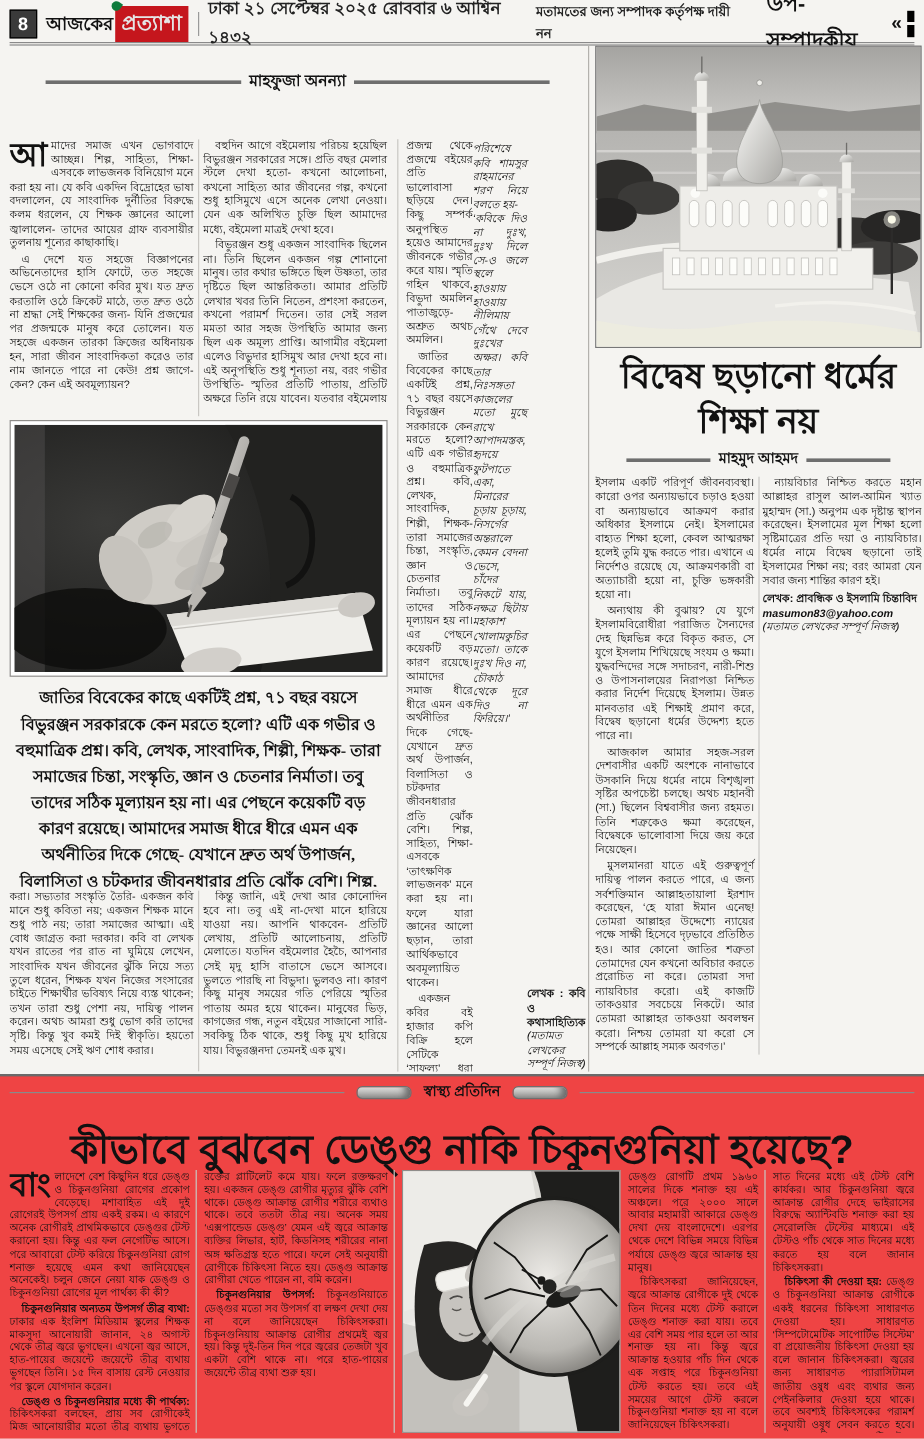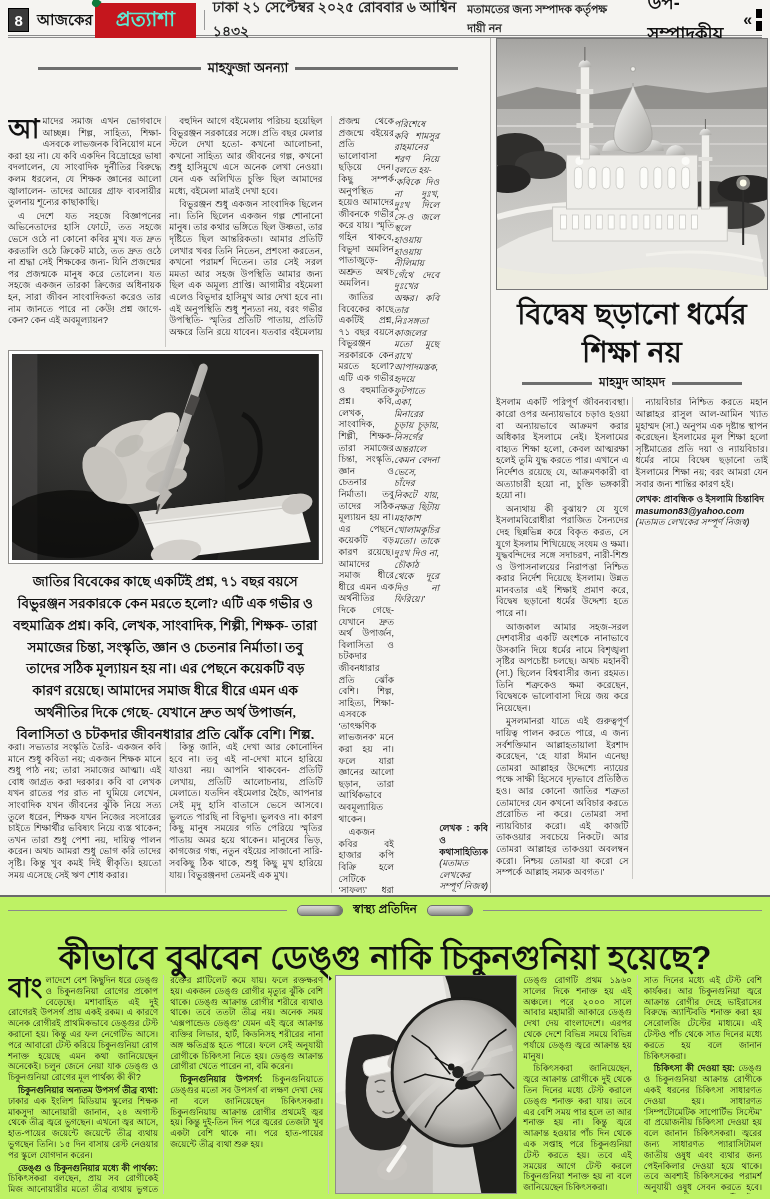--- a/index.html
+++ b/index.html
@@ -10,21 +10,21 @@
     color:#111;
   }
   .paper{position:absolute;inset:0;background:#f5f4f1;}
   
   .masthead{position:absolute;left:8px;right:8px;top:5px;height:30px;
     display:flex;align-items:center;gap:8px;border-bottom:3px double #8a8a8a;}
   .pagenum{width:22px;height:22px;background:#3a3a3a;border:1px solid #000;
     color:#fff;font-weight:bold;font-size:15px;display:flex;align-items:center;justify-content:center;}
   .brand{display:flex;align-items:center;gap:2px;font-weight:800;}
   .brand-black{font-size:15px;letter-spacing:0;}
-  .brand-red{font-size:20px;background:#c5161d;color:#5eead4;padding:1px 21px;position:relative;}
+  .brand-red{font-size:17px;background:#c5161d;color:#e5e5e5;padding:1px 5px;position:relative;}
   .brand-red::after{content:"";position:absolute;left:-3px;top:-4px;width:8px;height:8px;
     background:#0e7a3c;border-radius:70% 0 70% 70%;transform:rotate(35deg);}
   .vdiv{width:1px;height:20px;background:#9a9a9a;}
   .dateline{font-size:14px;font-weight:bold;color:#222;}
   .disclaimer{font-size:11px;font-weight:bold;color:#222;margin-left:auto;}
   .section-wrap{display:flex;align-items:center;gap:4px;margin-left:18px;}
   .section-title{font-size:18px;font-weight:800;}
   .section-mark{font-size:16px;font-weight:800;}
   .section-bars{width:7px;height:22px;background:
     linear-gradient(#000 0 42%, #f5f4f1 42% 55%, #000 55% 100%);}
@@ -63,21 +63,21 @@
   
   .religion-zone{position:absolute;left:490px;top:38px;width:272px;height:855px;
     border-left:1px solid #b3b1ad;padding-left:5px;box-sizing:content-box;}
   .mosque-frame{height:250px;border:1px solid #777;background:#cfcecb;}
   .mosque-frame svg{display:block;width:100%;height:100%;}
   .religion-headline{font-size:29px;line-height:1.3;font-weight:800;text-align:center;margin:6px 0 2px 0;}
   .religion-byline{font-size:12px;margin:0 26px 4px 26px;}
   .religion-body{height:482px;column-count:2;column-gap:7px;column-fill:auto;
     column-rule:1px solid #c9c7c3;overflow:hidden;}
   
-  .health-zone{position:absolute;left:0;right:0;top:895px;bottom:0;border-top:2px solid #6a6a6a;background:#bef264;}
+  .health-zone{position:absolute;left:0;right:0;top:895px;bottom:0;border-top:2px solid #6a6a6a;background:#ef4444;}
   .kicker-row{position:absolute;top:3px;left:8px;right:8px;display:flex;align-items:center;gap:10px;}
   .kicker-row .rule{flex:1;border-top:1px solid #8a8a8a;}
   .capsule{width:44px;height:9px;border:1px solid #6f6f6f;border-radius:5px;
     background:linear-gradient(#e3e3e1,#8d8d8b);box-shadow:inset -8px 0 6px -4px #6a6a6a;}
   .kicker-label{font-size:12px;font-weight:800;}
   .health-headline{position:absolute;top:15px;left:0;right:0;text-align:center;
     font-size:33px;font-weight:800;line-height:1.15;}
   .health-byline{position:absolute;top:58px;left:120px;right:120px;font-size:12px;}
   .health-byline::before,.health-byline::after{border-top:2px solid #3c3c3c;}
   .health-body{position:absolute;top:78px;left:8px;right:8px;bottom:5px;display:flex;gap:6px;}

